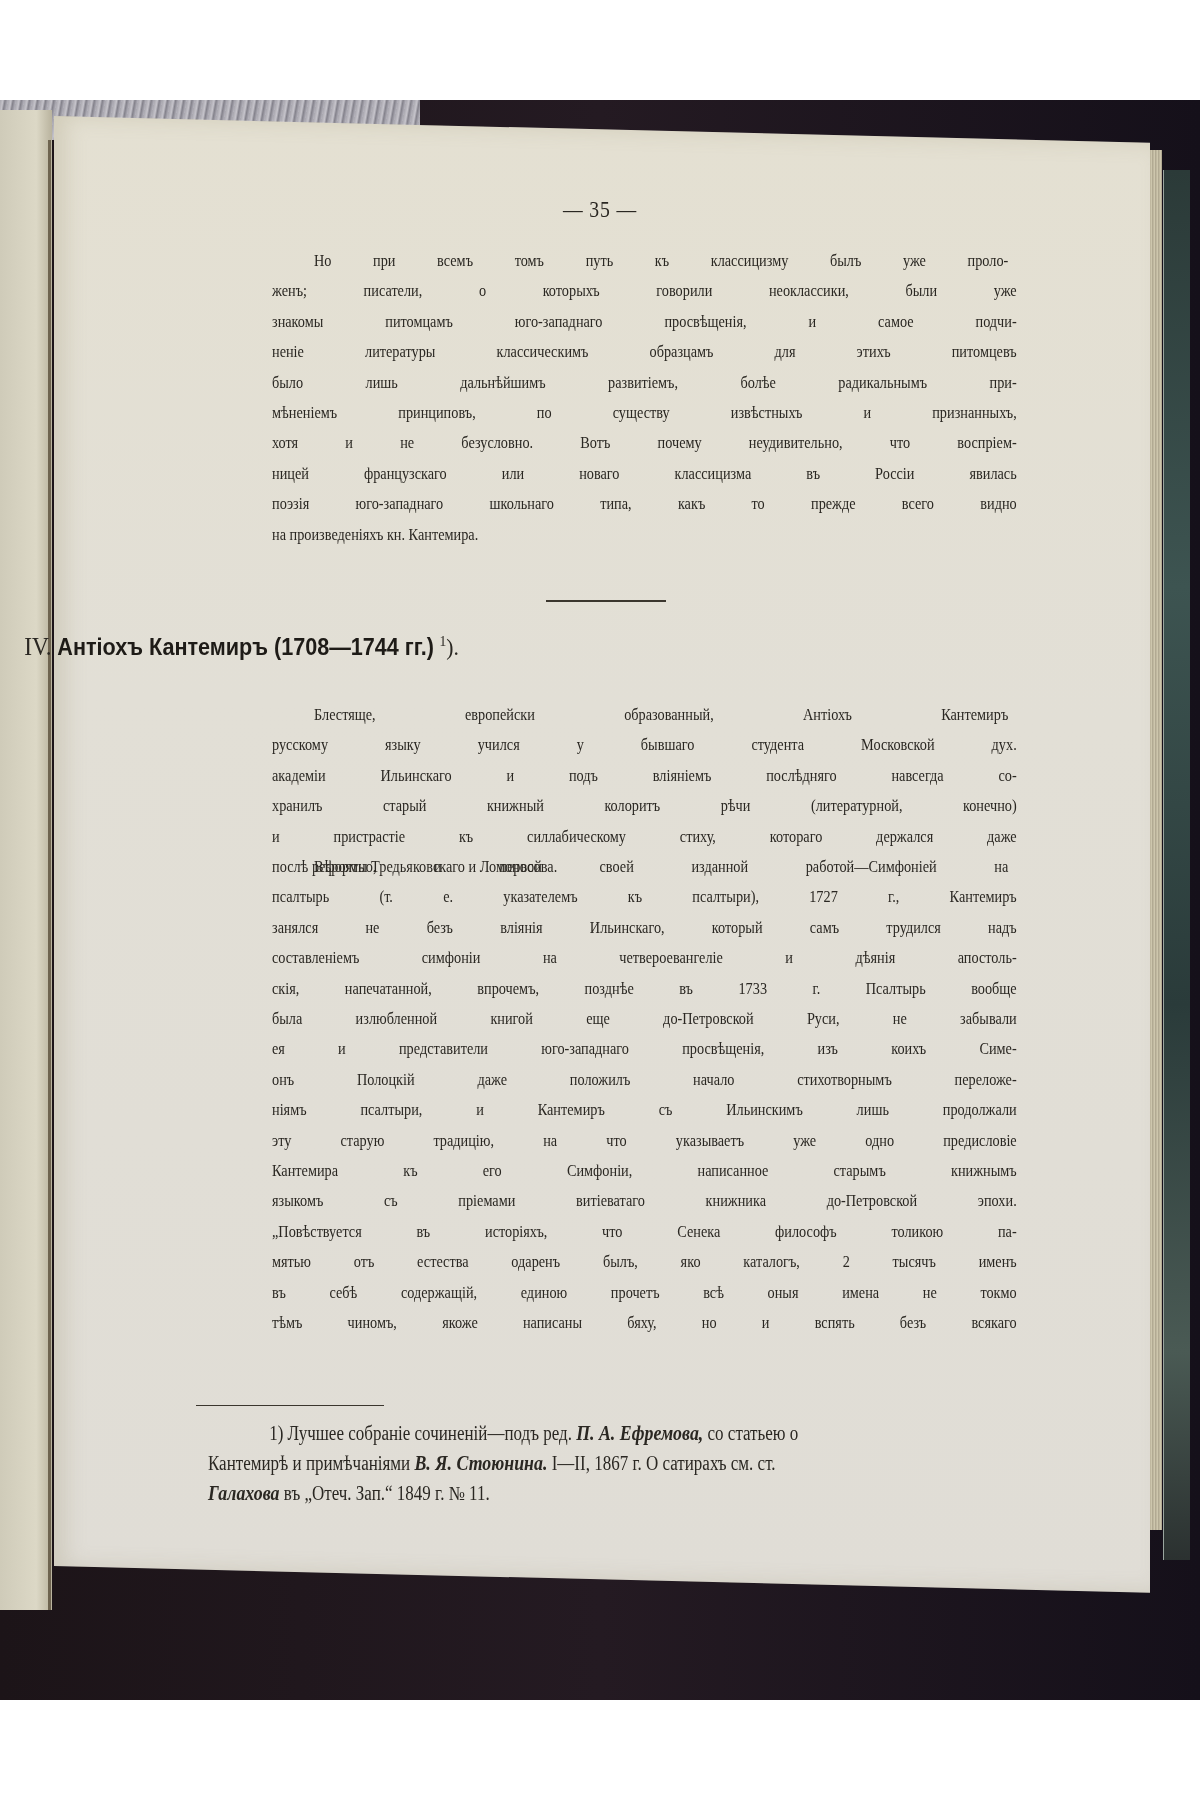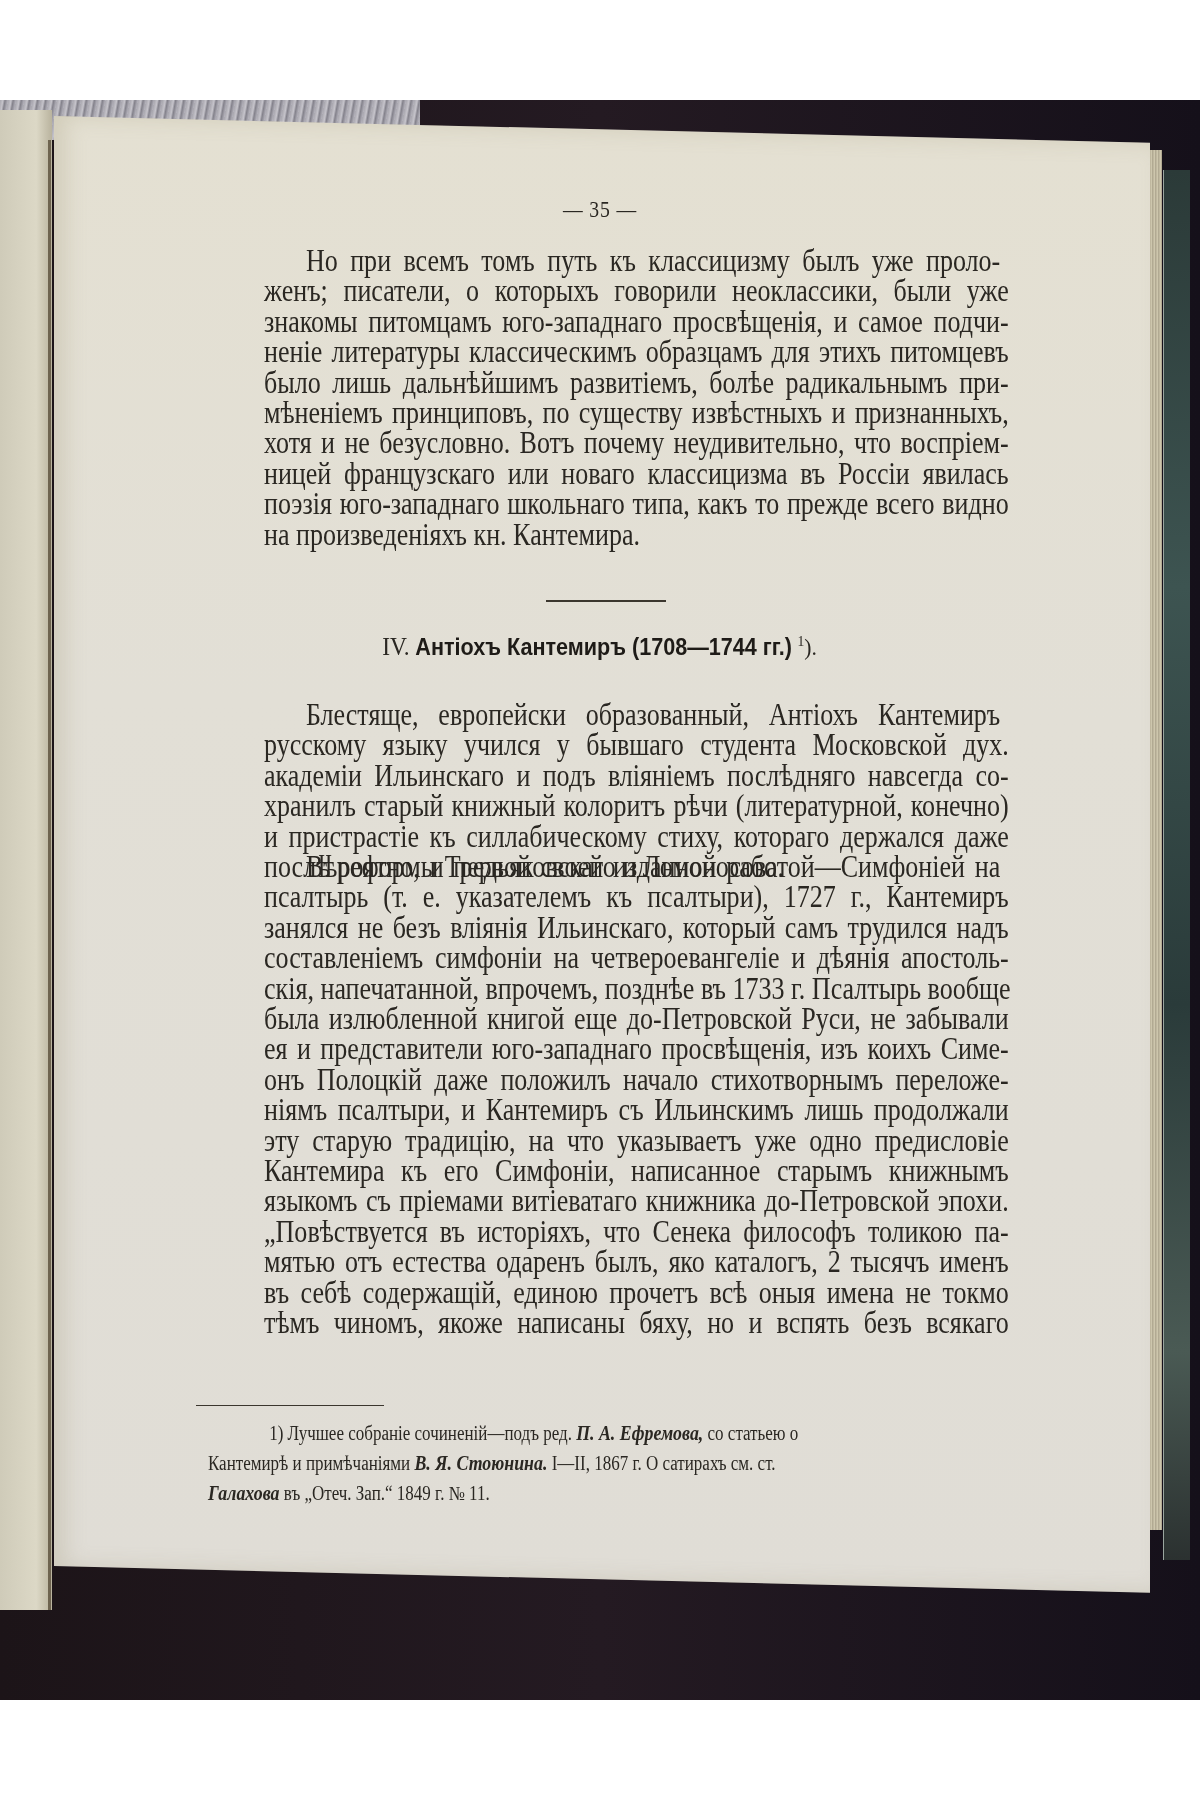--- a/index.html
+++ b/index.html
@@ -71,23 +71,23 @@
       position: absolute;
       left: 0; width: 1200px;
       top: 196px;
       text-align: center;
       font-size: 24px;
       letter-spacing: 1px;
       transform: scaleX(0.82);
     }
     .text-block {
       position: absolute;
-      left: 264px;
+      left: 272px;
       width: 745px;
-      font-size: 31px;
+      font-size: 17px;
       line-height: 30.4px;
       text-align: justify;
       text-align-last: justify;
     }
     .line {
       display: block;
       white-space: nowrap;
       text-align: justify;
       text-align-last: justify;
       transform: scaleX(0.84);
@@ -100,21 +100,20 @@
     .separator {
       position: absolute;
       left: 546px; top: 600px;
       width: 120px; height: 2px;
       background: #3b362e;
     }
     .heading {
       position: absolute;
       left: 0; width: 1200px;
       top: 632px;
-      text-align: center;
       font-size: 25px;
     }
     .heading-inner {
       display: inline-block;
       transform: scaleX(0.9);
     }
     .heading-num {
       font-family: "Liberation Serif", serif;
       font-weight: normal;
       font-size: 26px;

